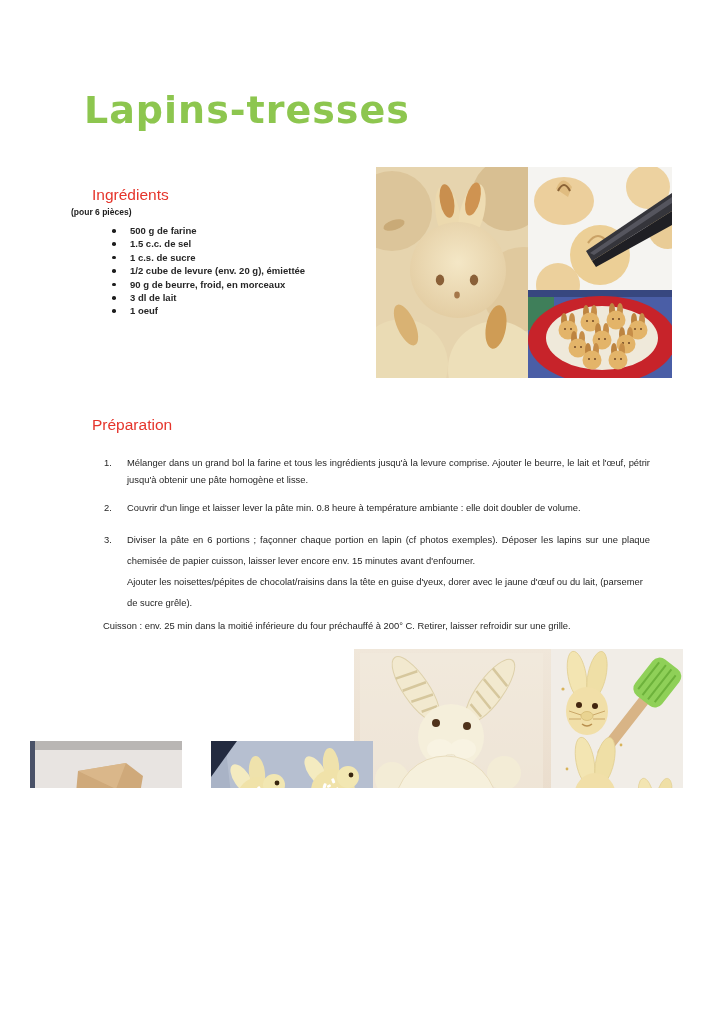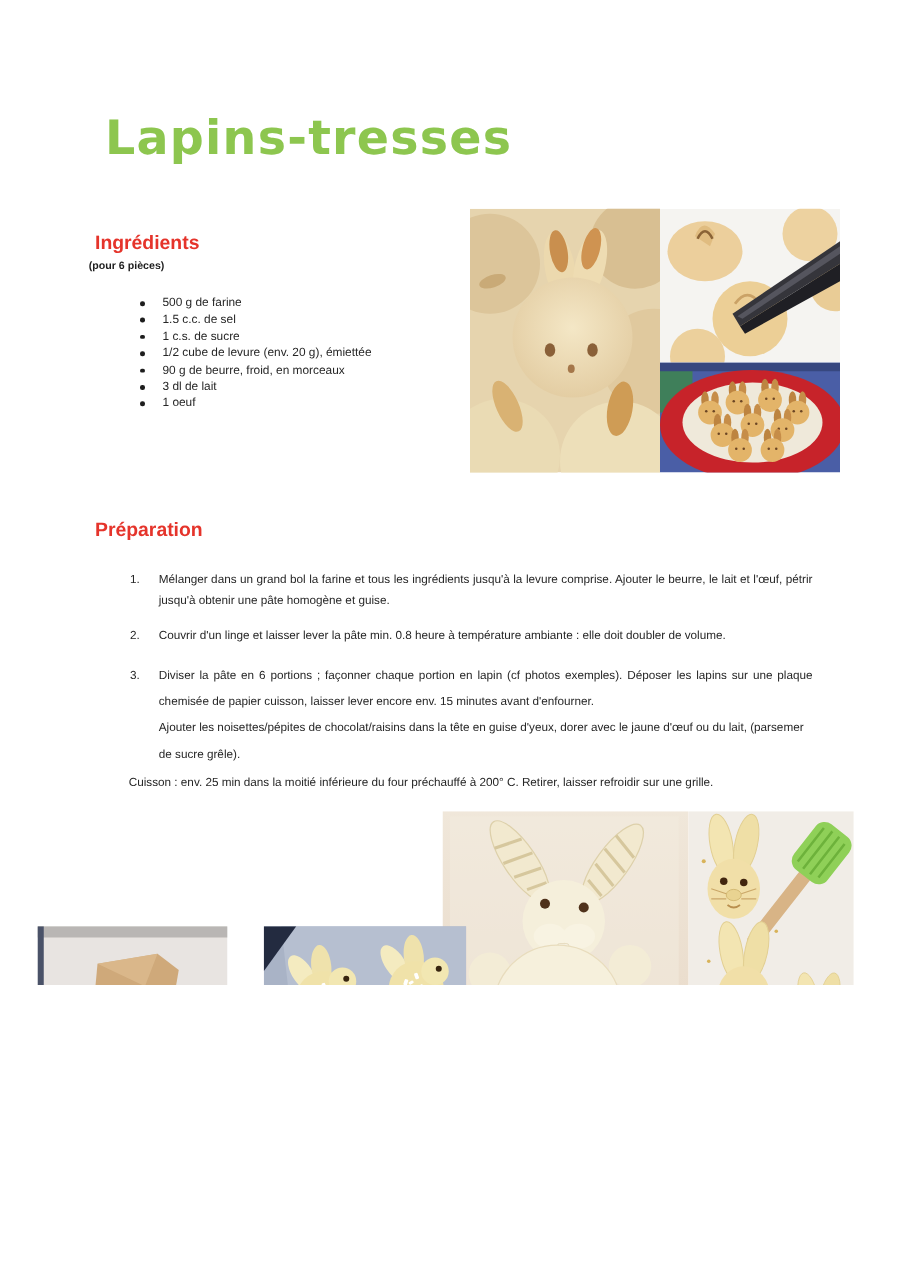--- a/index.html
+++ b/index.html
@@ -10,32 +10,32 @@
   }
   
   .page-title{
     position:absolute; left:84px; top:88px;
     font-family:"DejaVu Sans",sans-serif;
     font-size:38px; font-weight:900; letter-spacing:1px;
     color:#8dc64f;
   }
   
   .sec-heading{
-    position:absolute; left:76px;
-    font-size:15.5px; font-weight:bold; color:#e5342b;
+    position:absolute; left:92px;
+    font-size:15.5px; font-weight:normal; color:#e5342b;
   }
   .h-ingredients{ top:186px; }
   .h-preparation{ top:416px; }
   .sub-note{
     position:absolute; left:71px; top:207px;
     font-size:8.5px; font-weight:bold; color:#1d1d1d;
   }
   
   .ing-list{ position:absolute; left:88px; width:215px; list-style:none; }
-  .ing-main{ top:236px; }
+  .ing-main{ top:224px;font-weight:bold; }
   .ing-italic{ top:350px; font-style:italic; }
   .ing-list li{
     position:relative; padding-left:42px; font-size:9.5px; line-height:13.4px;
     width:240px;
   }
   .ing-list li .txt{ display:inline-block; max-width:196px; vertical-align:top;}
   .ing-list li::before{
     content:""; position:absolute; left:24px; top:5px;
     width:3.6px; height:3.6px; border-radius:50%; background:#1d1d1d;
   }
@@ -157,21 +157,21 @@
         <use href="#bunC" x="90" y="70"></use>
       </svg>
     </div>
   </figure>
 
   <h2 class="sec-heading h-preparation">Préparation</h2>
 
   <div class="steps">
     <div class="step">
       <span class="num">1.</span>
-      <div class="txt">Mélanger dans un grand bol la farine et tous les ingrédients jusqu'à la levure comprise. Ajouter  le beurre, le lait et l'œuf, pétrir jusqu'à obtenir une pâte homogène et guise.</div>
+      <div class="txt">Mélanger dans un grand bol la farine et tous les ingrédients jusqu'à la levure comprise. Ajouter  le beurre, le lait et l'œuf, pétrir jusqu'à obtenir une pâte homogène et lisse.</div>
     </div>
     <div class="step">
       <span class="num">2.</span>
       <div class="txt">Couvrir d'un linge et laisser lever la pâte min. 0.8 heure à température ambiante : elle doit doubler de volume.</div>
     </div>
     <div class="step step3">
       <span class="num">3.</span>
       <div class="txt">
         <div>Diviser la pâte en 6 portions ; façonner chaque portion en lapin (cf photos exemples). Déposer les lapins sur une plaque chemisée de papier cuisson, laisser lever encore env. 15 minutes avant d'enfourner.</div>
         <div class="para2">Ajouter les noisettes/pépites de chocolat/raisins dans la tête en guise d'yeux, dorer avec le jaune d'œuf ou du lait, (parsemer de sucre grêle).</div>

